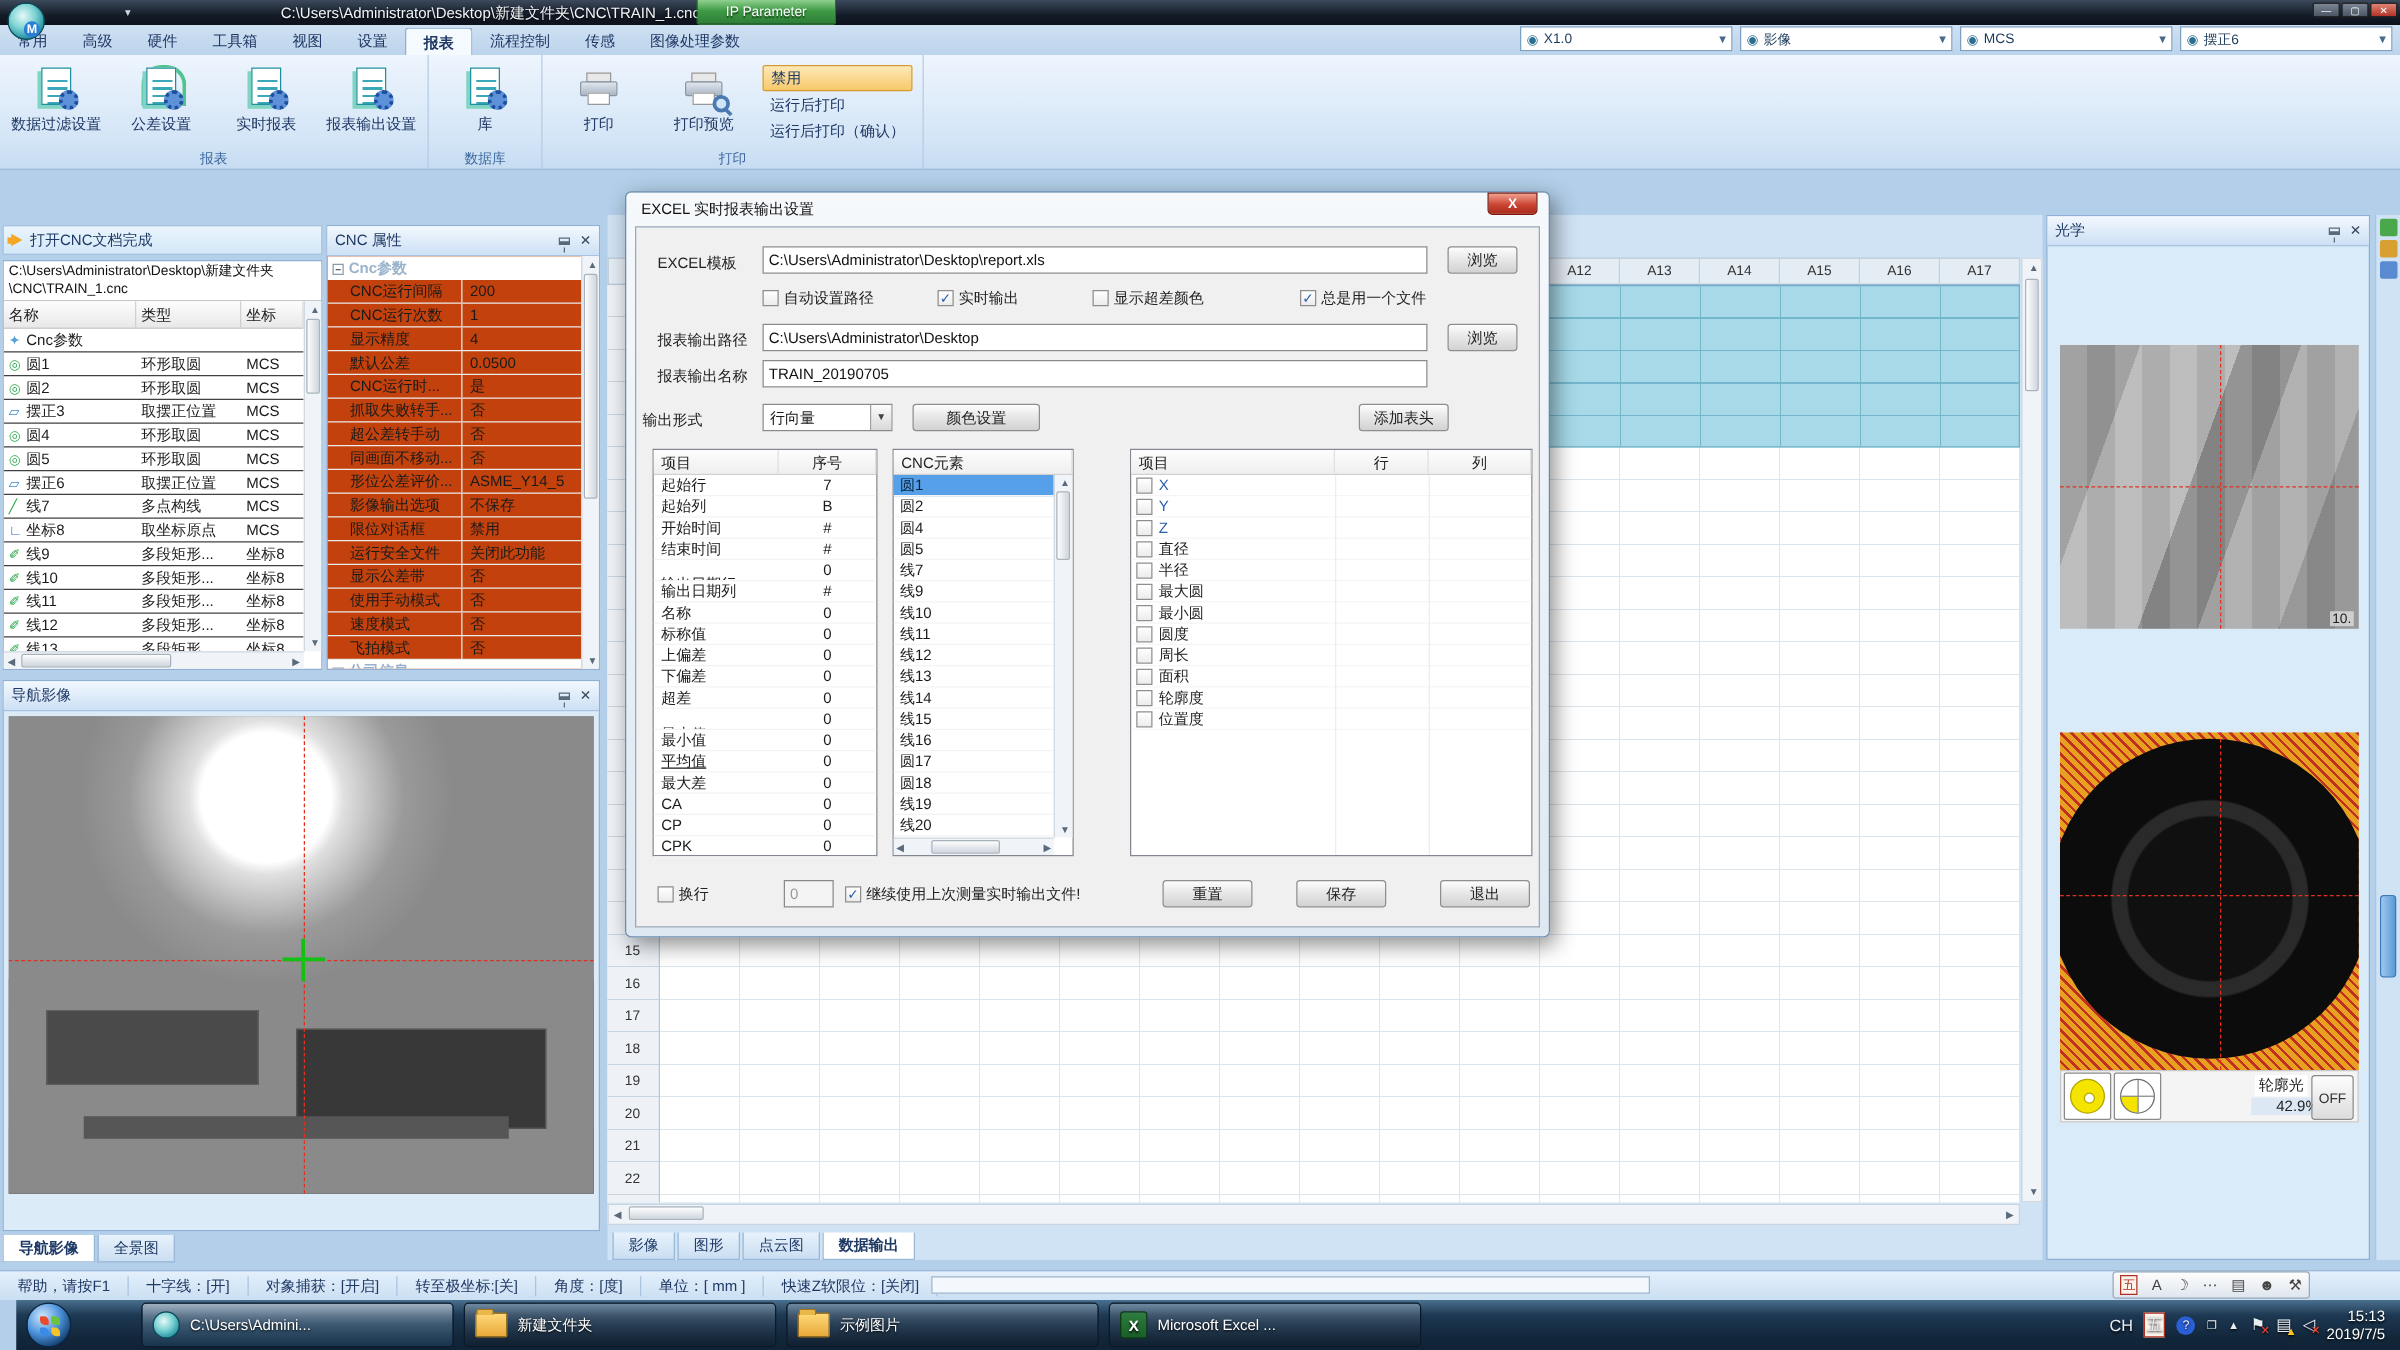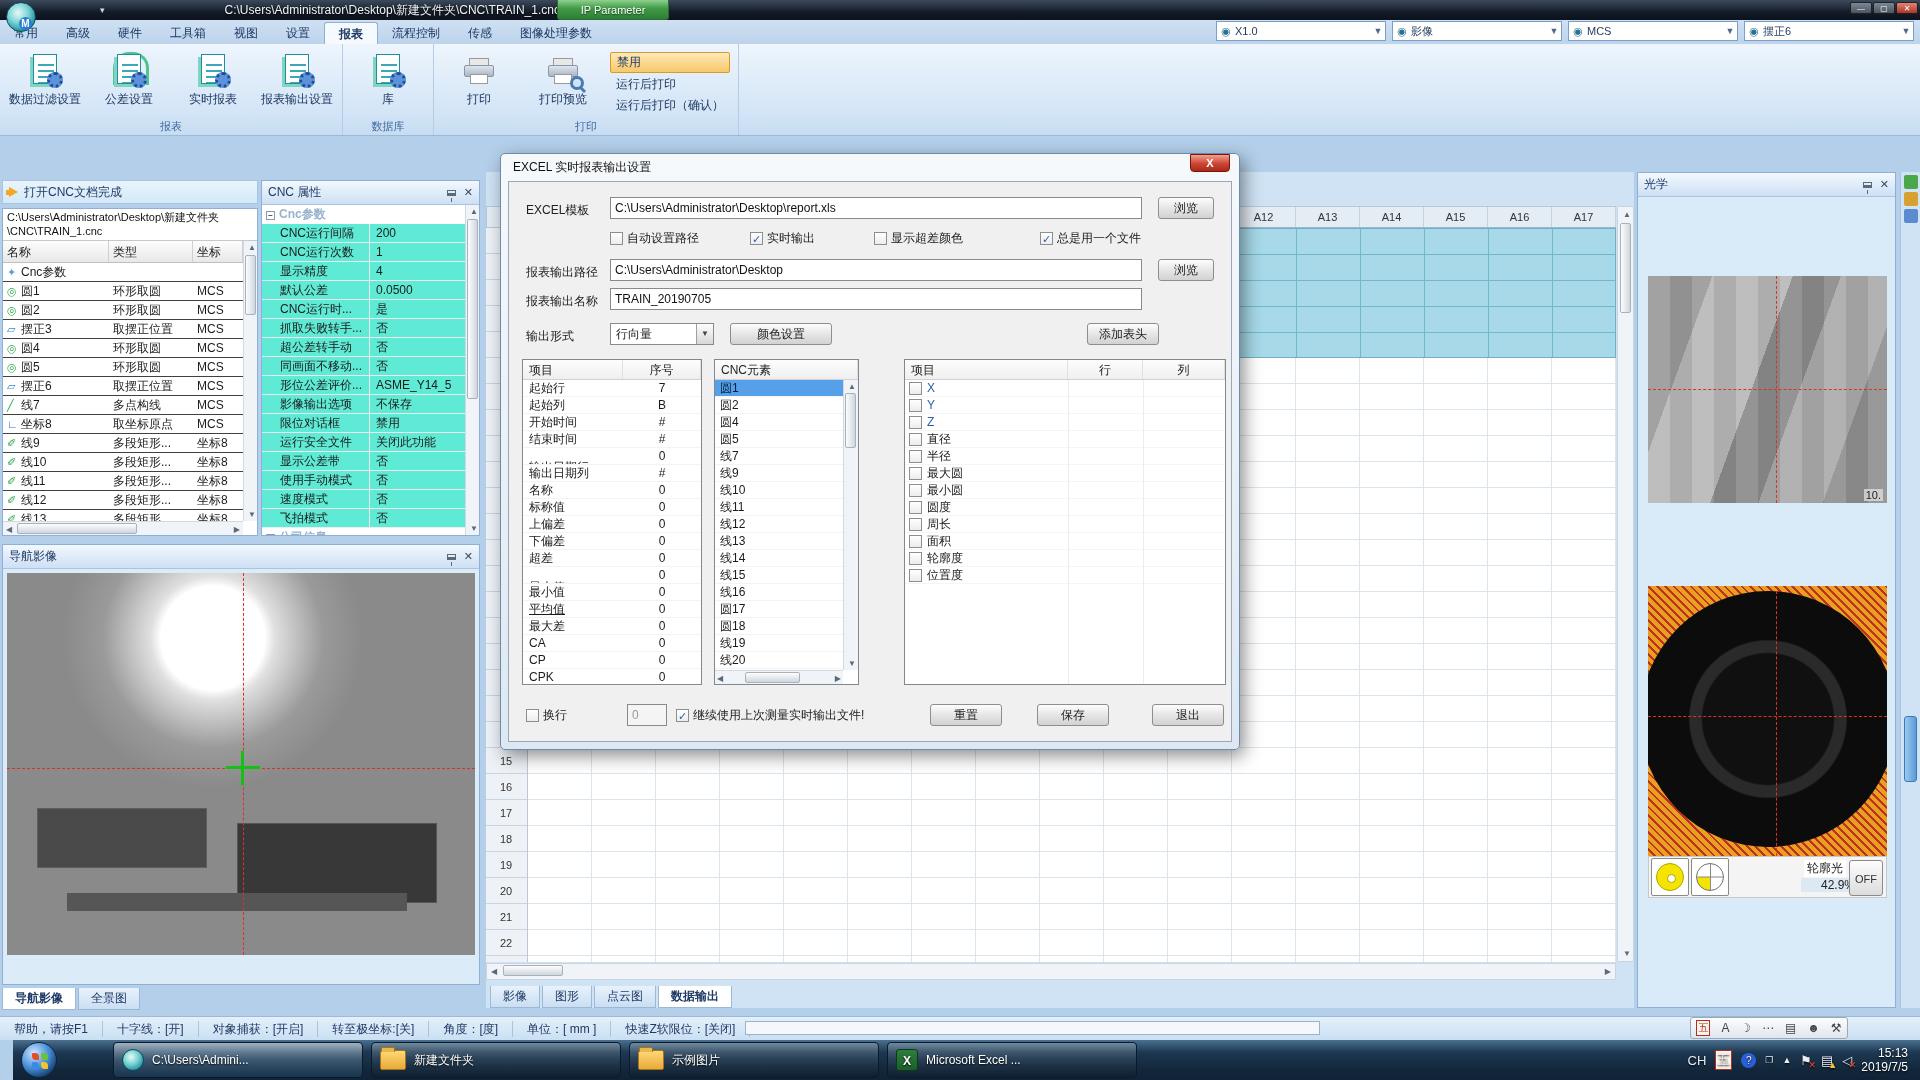--- a/index.html
+++ b/index.html
@@ -84,21 +84,21 @@
   .fc1 { width:106px; } .fc2 { width:84px; } .fc3 { width:50px; }
   .ficon { display:inline-block; width:14px; font-size:11px; }
   .vscroll { position:absolute; right:0; top:32px; width:14px; bottom:14px; background:#f0f4f8; border-left:1px solid #d0d8e0; }
   .vthumb { position:absolute; left:1px; width:11px; background:linear-gradient(90deg,#fdfdfd,#cfd6dd); border:1px solid #a8b2bc; border-radius:2px; }
   .hscroll { position:absolute; left:0; bottom:0; height:14px; right:14px; background:#f0f4f8; border-top:1px solid #d0d8e0; }
   .hthumb { position:absolute; top:1px; height:11px; background:linear-gradient(#fdfdfd,#cfd6dd); border:1px solid #a8b2bc; border-radius:2px; }
   .scr-arrow { color:#5a6a7a; font-size:8px; position:absolute; }
 
   
   .cncpanel { left:261px; top:180px; width:219px; height:356px; }
-  .cncbody { position:absolute; left:0; top:24px; right:14px; bottom:0; overflow:hidden; background:#5eead4; }
+  .cncbody { position:absolute; left:0; top:24px; right:14px; bottom:0; overflow:hidden; background:#c2410c; }
   .cgroup { height:19px; line-height:19px; color:#9ab3cc; font-weight:bold; padding-left:4px; background:#fff; }
   .cgroup .box { display:inline-block; width:9px; height:9px; border:1px solid #8a9aaa; color:#445; font-size:8px; line-height:7px; text-align:center; margin-right:4px; background:#fff; }
   .crow { display:flex; height:19px; line-height:19px; border-bottom:1px solid #ececec; }
   .crow .ck { width:108px; padding-left:18px; border-right:1px solid #ececec; white-space:nowrap; overflow:hidden; }
   .crow .cv { flex:1; padding-left:6px; white-space:nowrap; overflow:hidden; }
   .cncscroll { position:absolute; right:0; top:24px; width:14px; bottom:0; background:#f0f4f8; border-left:1px solid #d0d8e0; }
 
   
   .navpanel { left:2px; top:544px; width:478px; height:441px; background:#dcebf8; border:1px solid #8fb0d4; }
   .navimg { position:absolute; left:4px; top:28px; width:468px; height:382px; background:
@@ -652,21 +652,21 @@
           </label>
         </div>
 
       <div class="dlabel" style="left:17px;top:82px;">报表输出路径</div>
       <div class="dinput" style="left:101px;top:77px;width:532px;">C:\Users\Administrator\Desktop</div>
       <div class="dbtn" style="left:649px;top:77px;width:56px;">浏览</div>
 
       <div class="dlabel" style="left:17px;top:111px;">报表输出名称</div>
       <div class="dinput" style="left:101px;top:106px;width:532px;">TRAIN_20190705</div>
 
-      <div class="dlabel" style="left:17px;top:146px;">输出形式</div>
+      <div class="dlabel" style="left:5px;top:146px;">输出形式</div>
       <div class="combo" style="left:101px;top:141px;width:104px;">
         <span>行向量</span><span class="carr">▼</span>
       </div>
       <div class="dbtn" style="left:221px;top:141px;width:102px;">颜色设置</div>
       <div class="dbtn" style="left:578px;top:141px;width:72px;">添加表头</div>
 
       <div class="dlist" style="left:13px;top:177px;width:180px;height:326px;">
         <div class="dlist-head">
             <div style="width:100px;">项目</div>
             <div style="flex:1;text-align:center;">序号</div>

